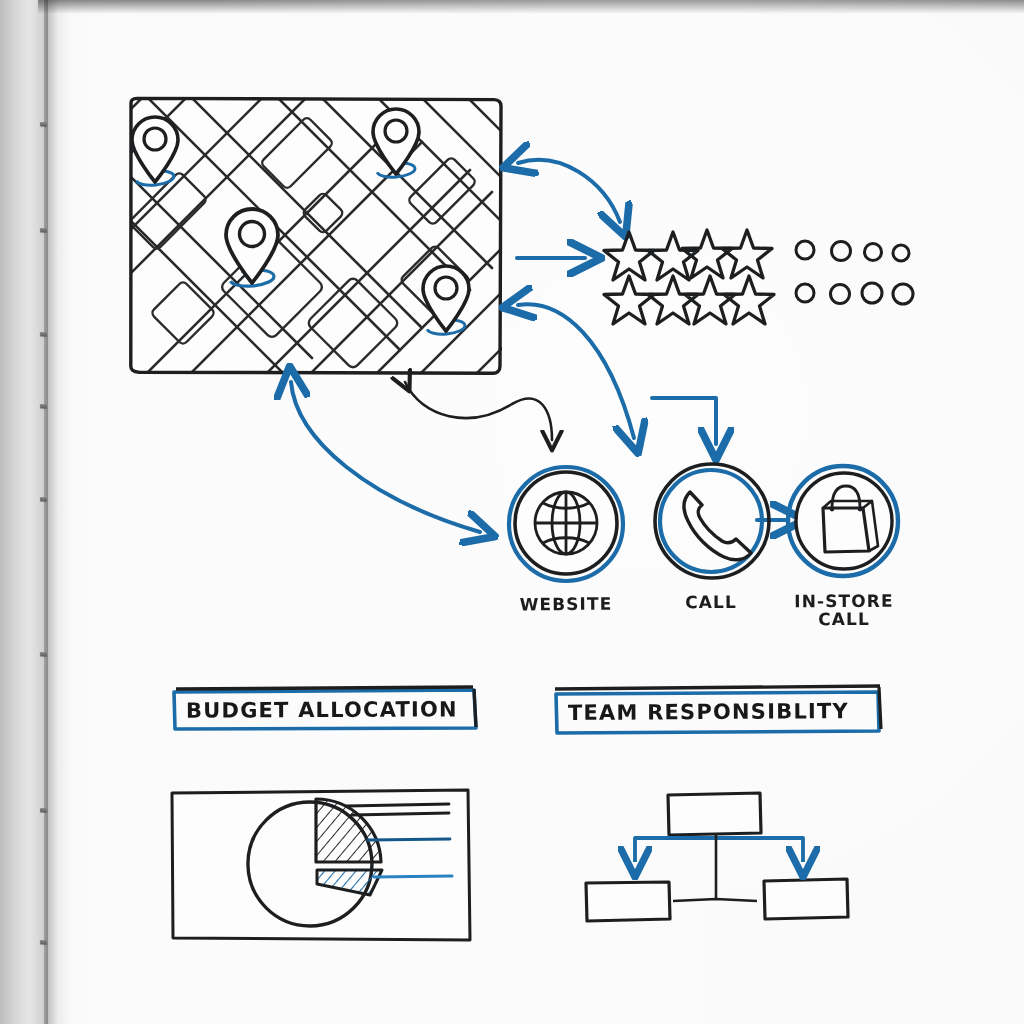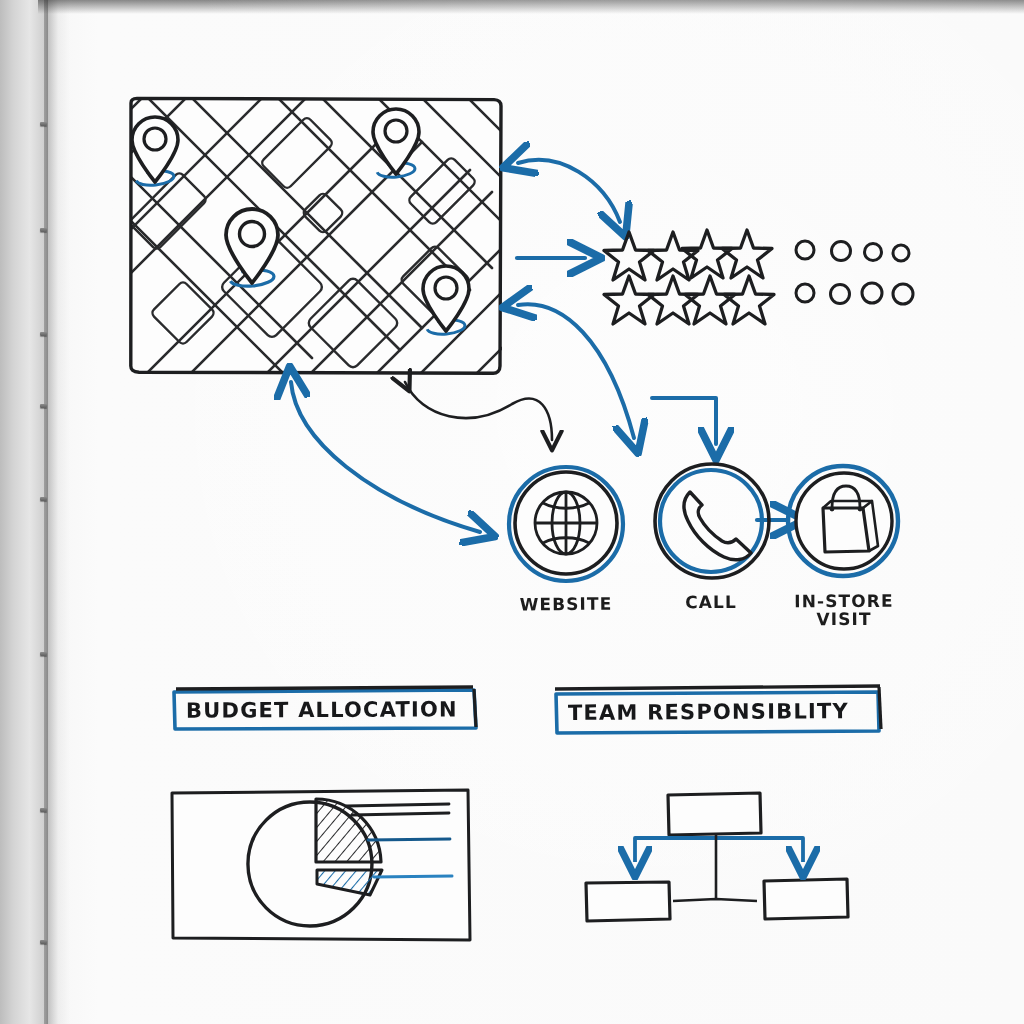--- a/index.html
+++ b/index.html
@@ -286,19 +286,19 @@
       <path d="M716,835 L716,898" fill="none" stroke="#1d1e20" stroke-width="2.6"></path>
       <path d="M673,901 L716,899 L757,901" fill="none" stroke="#1d1e20" stroke-width="2.6" stroke-linejoin="round"></path>
     </g>
   </svg>
 
   <div class="lbl icon-label" style="left:496px;top:595px;width:140px;transform:rotate(-0.6deg);">WEBSITE</div>
 
   <div class="lbl icon-label" style="left:645px;top:593px;width:132px;transform:rotate(-0.4deg);">CALL</div>
 
   <div class="lbl icon-label" style="left:777px;top:592px;width:134px;transform:rotate(-0.3deg);">IN-STORE
-VISIT</div>
+CALL</div>
 
   <div class="section-title" style="left:186px;top:698px;transform:rotate(-0.3deg);">BUDGET ALLOCATION</div>
 
   <div class="section-title" style="left:568px;top:700px;transform:rotate(-0.4deg);">TEAM RESPONSIBLITY</div>
 
 </div>
 
 </body></html>

